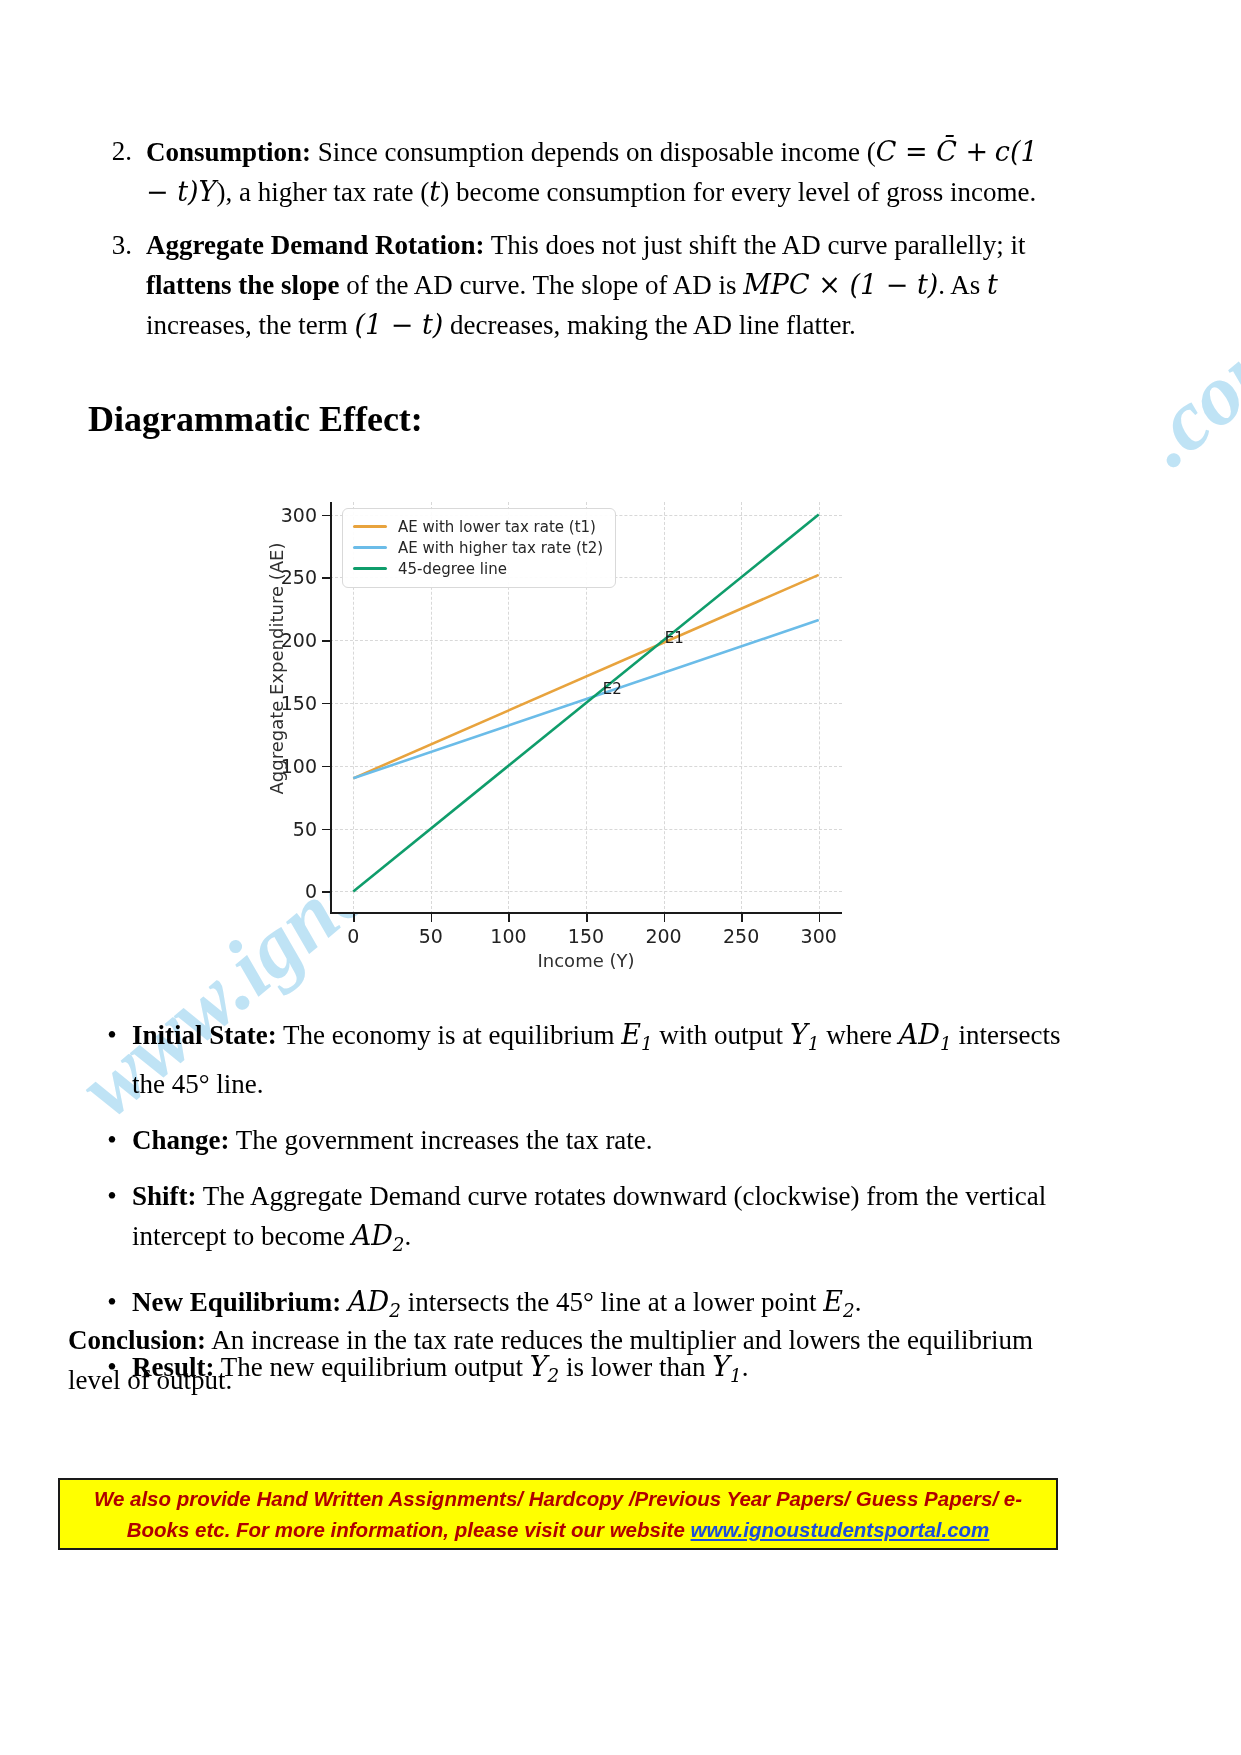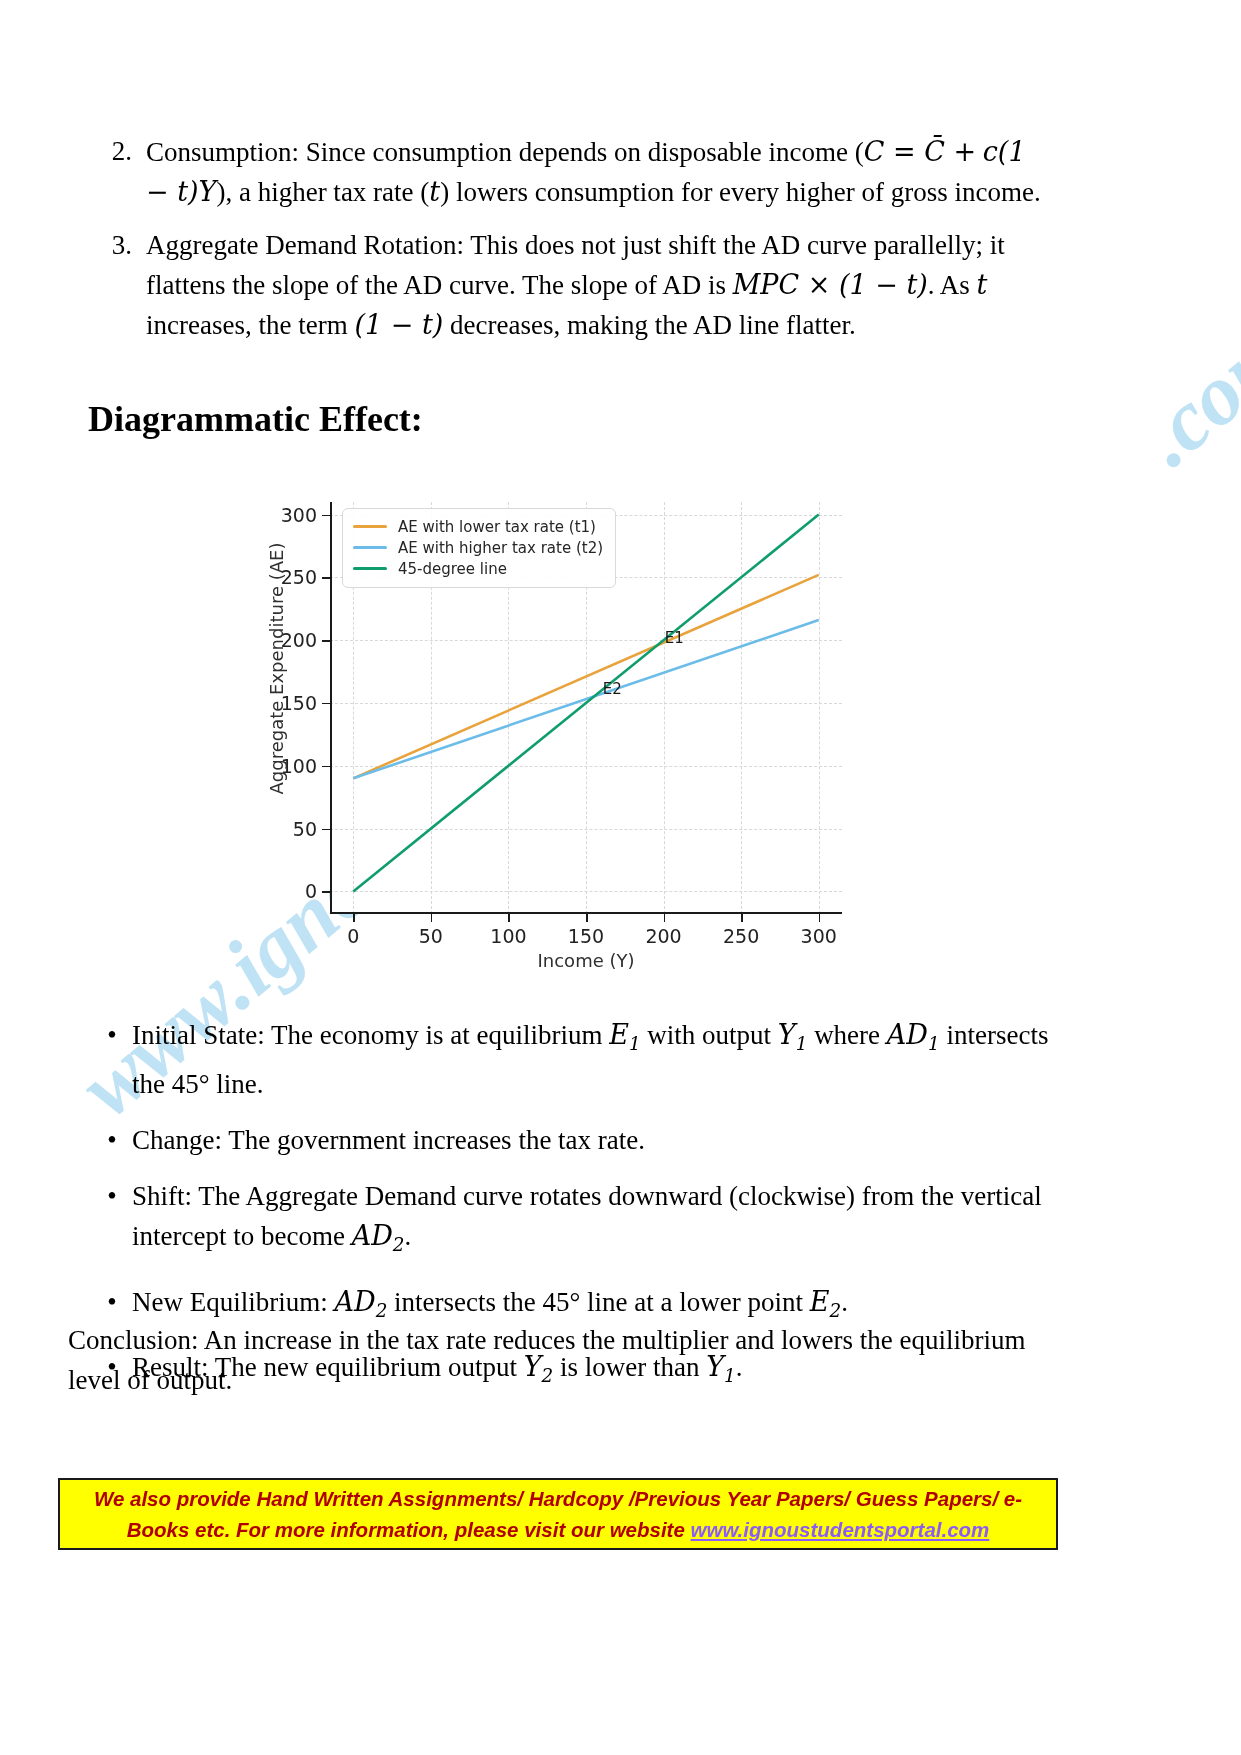--- a/index.html
+++ b/index.html
@@ -16,21 +16,21 @@
       user-select:none;z-index:0;}
   .wm-top{right:-10px;top:300px;font-size:86px;transform:rotate(-40deg);transform-origin:right top;}
   .wm-bot{left:60px;top:1060px;font-size:86px;transform:rotate(-40deg);transform-origin:left top;}
 
   
   .content{position:relative;z-index:2;}
   .olist{position:absolute;left:92px;top:132px;width:960px;}
   .oitem{display:flex;margin-bottom:14px;}
   .onum{width:40px;flex:none;font-size:27px;line-height:39px;text-align:right;padding-right:14px;}
   .otext{font-size:27px;line-height:39px;}
-  b{font-weight:400;}
+  b{font-weight:700;}
   .mvar{font-family:"DejaVu Serif",serif;font-style:italic;}
 
   .diagheading{position:absolute;left:68px;top:398px;font-size:36px;font-weight:700;margin-left:20px;}
 
   
   .chart-wrap{position:absolute;left:246px;top:452px;width:650px;height:545px;}
   .chart-title{position:absolute;left:28px;top:2px;width:640px;
      font-family:"DejaVu Sans",sans-serif;font-size:20.5px;color:#303030;white-space:nowrap;}
   .plot{position:absolute;left:84px;top:50px;width:512px;height:412px;}
   .plotbg{position:absolute;inset:0;background:#fff;}
@@ -65,40 +65,40 @@
   sub{font-size:0.68em;}
   .conclusion{position:absolute;left:68px;top:1320px;width:990px;font-size:27px;line-height:40px;}
 
   
   .footer{position:absolute;left:58px;top:1478px;width:1000px;height:72px;
      background:#ffff00;border:2px solid #1a1a1a;box-sizing:border-box;
      display:flex;flex-direction:column;align-items:center;justify-content:center;
      font-family:"Liberation Sans",sans-serif;font-style:italic;font-weight:700;
      font-size:20.5px;color:#b00000;line-height:31px;z-index:3;}
   .footer .l2{color:#b00000;}
-  .footer a,.footer .url{color:#8b5cf6;text-decoration:underline;}
+  .footer a,.footer .url{color:#1d4ed8;text-decoration:underline;}
 </style>
 </head>
 <body>
 
 <div class="page">
 
   <div class="wm wm-top">.com</div>
   <div class="wm wm-bot">www.ignou</div>
 
   <div class="content">
 
     <div class="olist">
 
       <div class="oitem">
         <div class="onum">2.</div>
         <div class="otext">
           <b>Consumption:</b>
           <span>Since consumption depends on disposable income (</span><span class="mvar">C = C̄ +</span>
-          <span class="mvar">c(1 − t)Y</span><span>), a higher tax rate (</span><span class="mvar">t</span><span>) lowers consumption for every higher of gross income.</span>
+          <span class="mvar">c(1 − t)Y</span><span>), a higher tax rate (</span><span class="mvar">t</span><span>) become consumption for every level of gross income.</span>
         </div>
       </div>
 
       <div class="oitem">
         <div class="onum">3.</div>
         <div class="otext">
           <b>Aggregate Demand Rotation:</b>
           <span>This does not just shift the AD curve parallelly; it</span>
           <b>flattens the slope</b>
           <span>of the AD curve. The slope of AD is</span>

